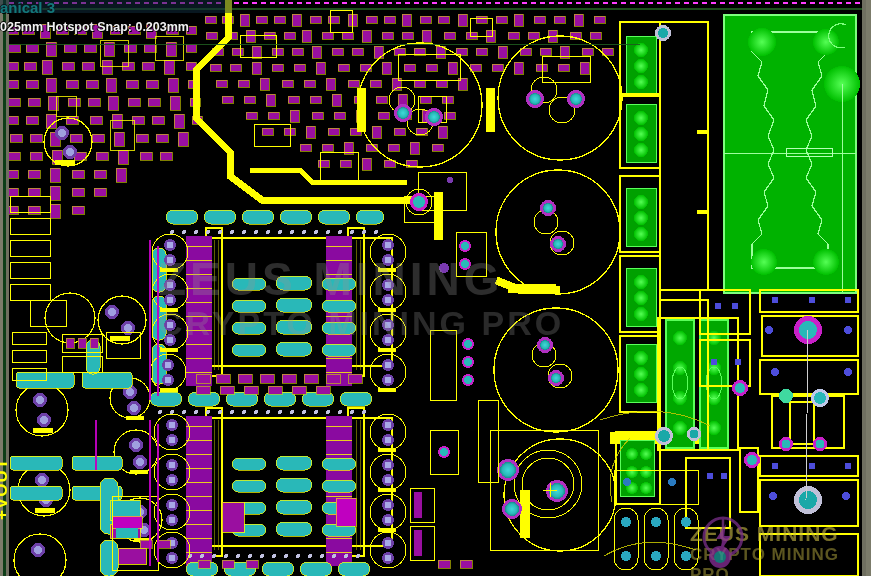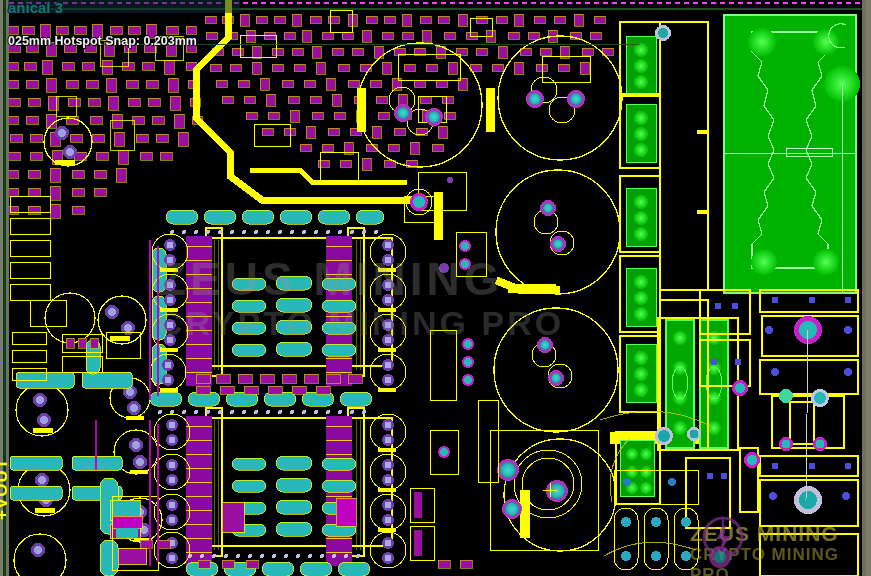--- a/index.html
+++ b/index.html
@@ -5,30 +5,30 @@
   html,body{margin:0;padding:0;background:#000;}
   body{width:871px;height:576px;overflow:hidden;font-family:"Liberation Sans",sans-serif;}
 
   #app{position:relative;width:871px;height:576px;background:#000;overflow:hidden;}
 
   
   .layer{position:absolute;left:0;top:0;width:871px;height:576px;pointer-events:none;}
   svg.layer{display:block;}
 
   
-  #hud{position:absolute;left:8px;top:0;z-index:60;pointer-events:none;}
+  #hud{position:absolute;left:0;top:0;z-index:60;pointer-events:none;}
   #hud .line1{
     font-size:15px;font-weight:bold;color:#19d6c8;
     text-shadow:1px 1px 0 #000,-1px 0 0 #000,0 -1px 0 #000;
     line-height:15px;padding:0 0 0 0;white-space:nowrap;
   }
   #hud .line2{
     font-size:12.5px;font-weight:bold;color:#f2f2f2;
     text-shadow:1px 1px 0 #000,-1px 0 0 #000,0 -1px 0 #000;
-    line-height:14px;white-space:nowrap;margin-top:19px;
+    line-height:14px;white-space:nowrap;margin-top:5px;
   }
   #hud .hudbg{position:absolute;left:0;top:0;width:232px;height:13px;background:#0e2a3a;opacity:.55;}
 
   
   .wm{position:absolute;z-index:55;pointer-events:none;user-select:none;}
   #wm-center{left:158px;top:255px;transform:rotate(0deg);}
   #wm-center .w1{font-size:46px;font-weight:bold;letter-spacing:4px;color:rgba(150,150,150,.30);line-height:48px;}
   #wm-center .w2{font-size:34px;font-weight:bold;letter-spacing:3px;color:rgba(150,150,150,.28);line-height:40px;}
   #wm-br{left:690px;top:523px;}
   #wm-br .w1{font-size:21px;font-weight:bold;letter-spacing:1px;color:rgba(205,190,70,.60);line-height:22px;}

